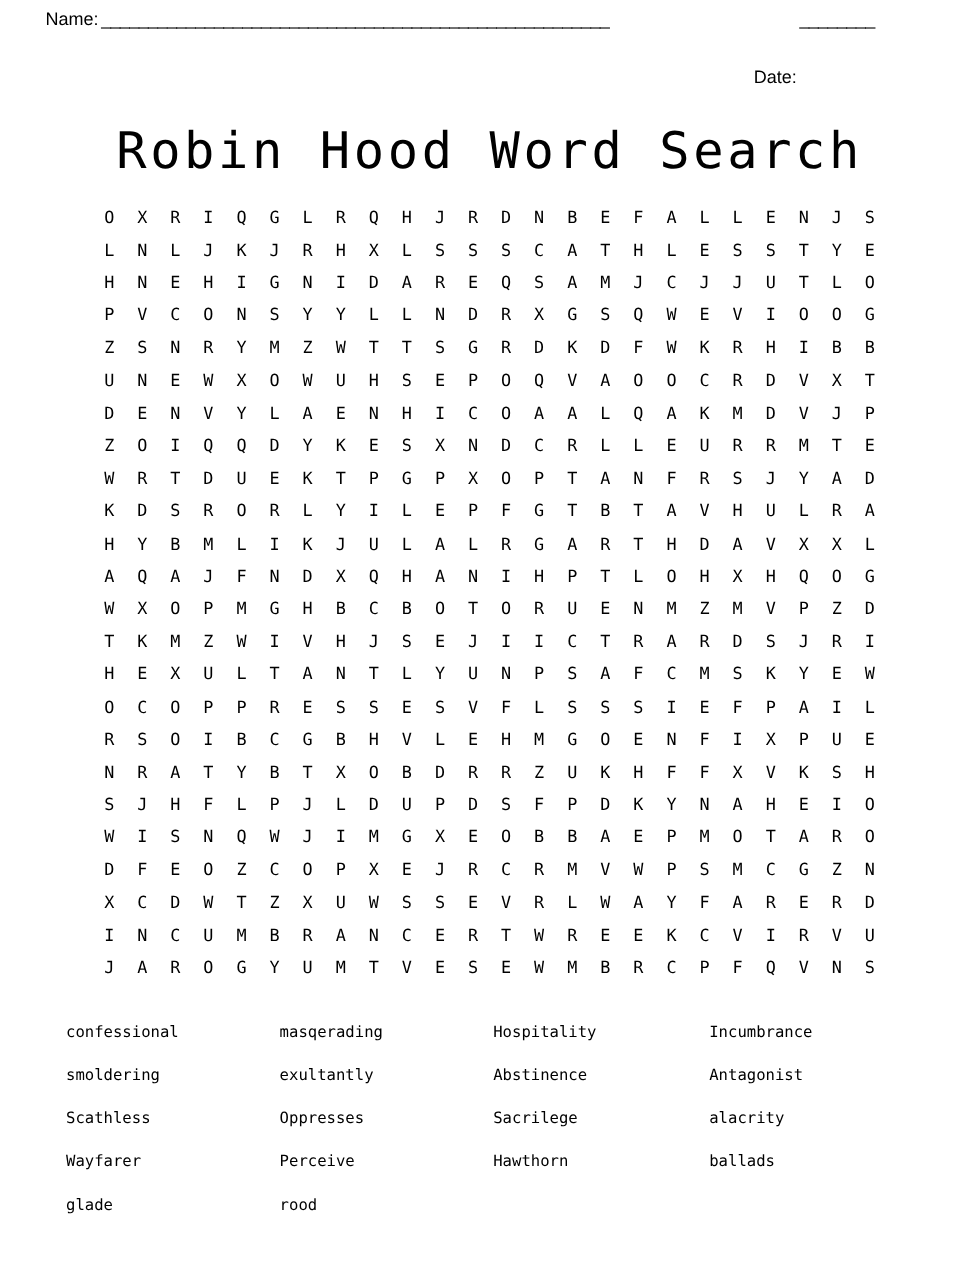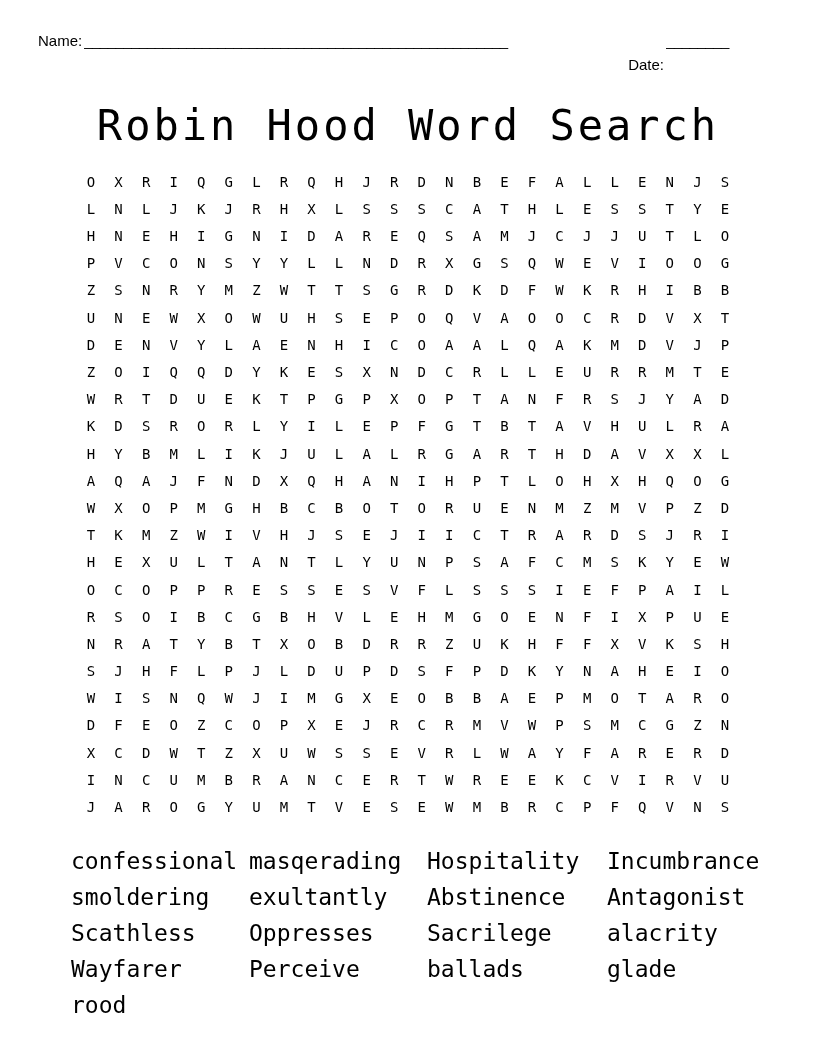--- a/index.html
+++ b/index.html
@@ -18,21 +18,21 @@
   .page {
     width: 816px;
     height: 1056px;
     box-sizing: border-box;
     padding: 8px 36px 0 36px;
     position: relative;
   }
   
   .header-line {
     display: flex;
-    align-items: center;
+    align-items: flex-start;
     font-family: "Liberation Sans", sans-serif;
     font-size: 15px;
     padding: 0 2px 0 2px;
     white-space: nowrap;
   }
   .header-line .label { margin-right: 2px; }
   .header-line .rule-name {
     flex: 0 0 auto;
     width: 530px;
     overflow: hidden;
@@ -79,24 +79,23 @@
   
   .wordlist {
     margin: 22px auto 0 auto;
     width: 706px;
     display: grid;
     grid-template-columns: 178px 178px 180px 170px;
     row-gap: 0px;
   }
   .word {
     font-family: "DejaVu Sans Mono", monospace;
-    font-size: 23px;
+    font-size: 13px;
     line-height: 36px;
     white-space: nowrap;
-    margin-left: 16px;
   }
 </style>
 </head>
 <body>
 
 <div class="page">
 
   <div class="header-line">
     <span class="label">Name:</span>
     <span class="rule-name">______________________________________________________</span>
@@ -741,18 +740,19 @@
       <div class="word">smoldering</div>
       <div class="word">exultantly</div>
       <div class="word">Abstinence</div>
       <div class="word">Antagonist</div>
       <div class="word">Scathless</div>
       <div class="word">Oppresses</div>
       <div class="word">Sacrilege</div>
       <div class="word">alacrity</div>
       <div class="word">Wayfarer</div>
       <div class="word">Perceive</div>
+      <div class="word">Hawthorn</div>
       <div class="word">ballads</div>
       <div class="word">glade</div>
       <div class="word">rood</div>
     </div>
 
 </div>
 
 </body></html>

